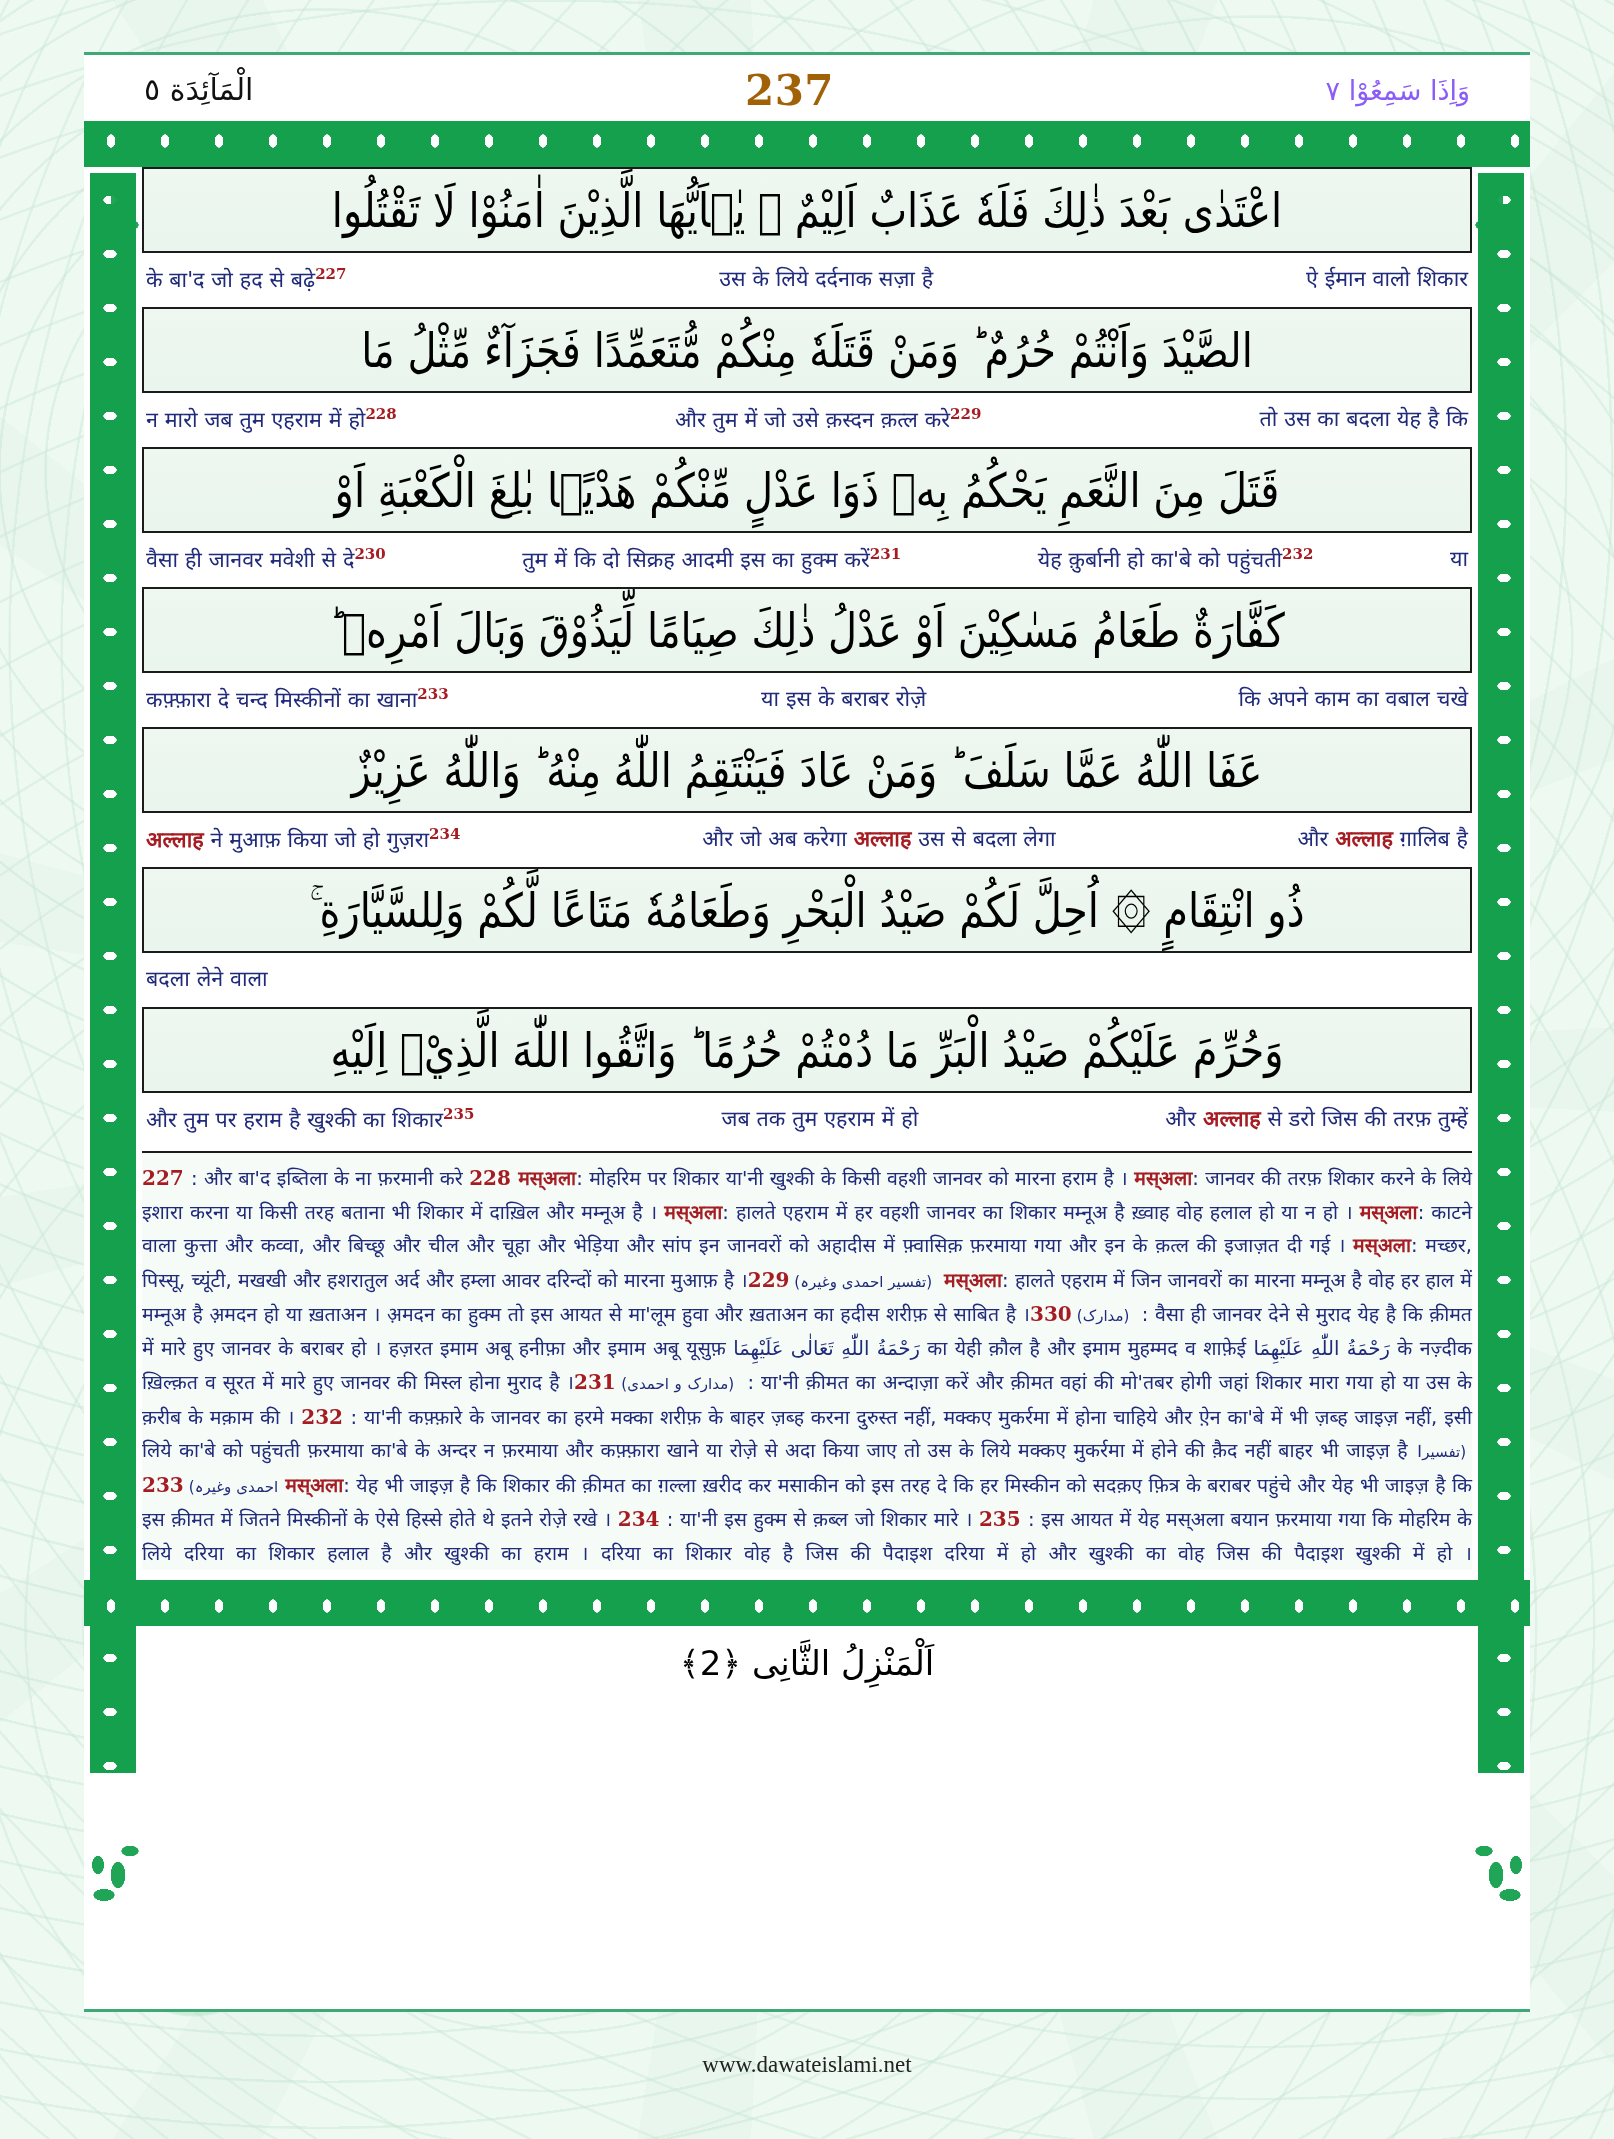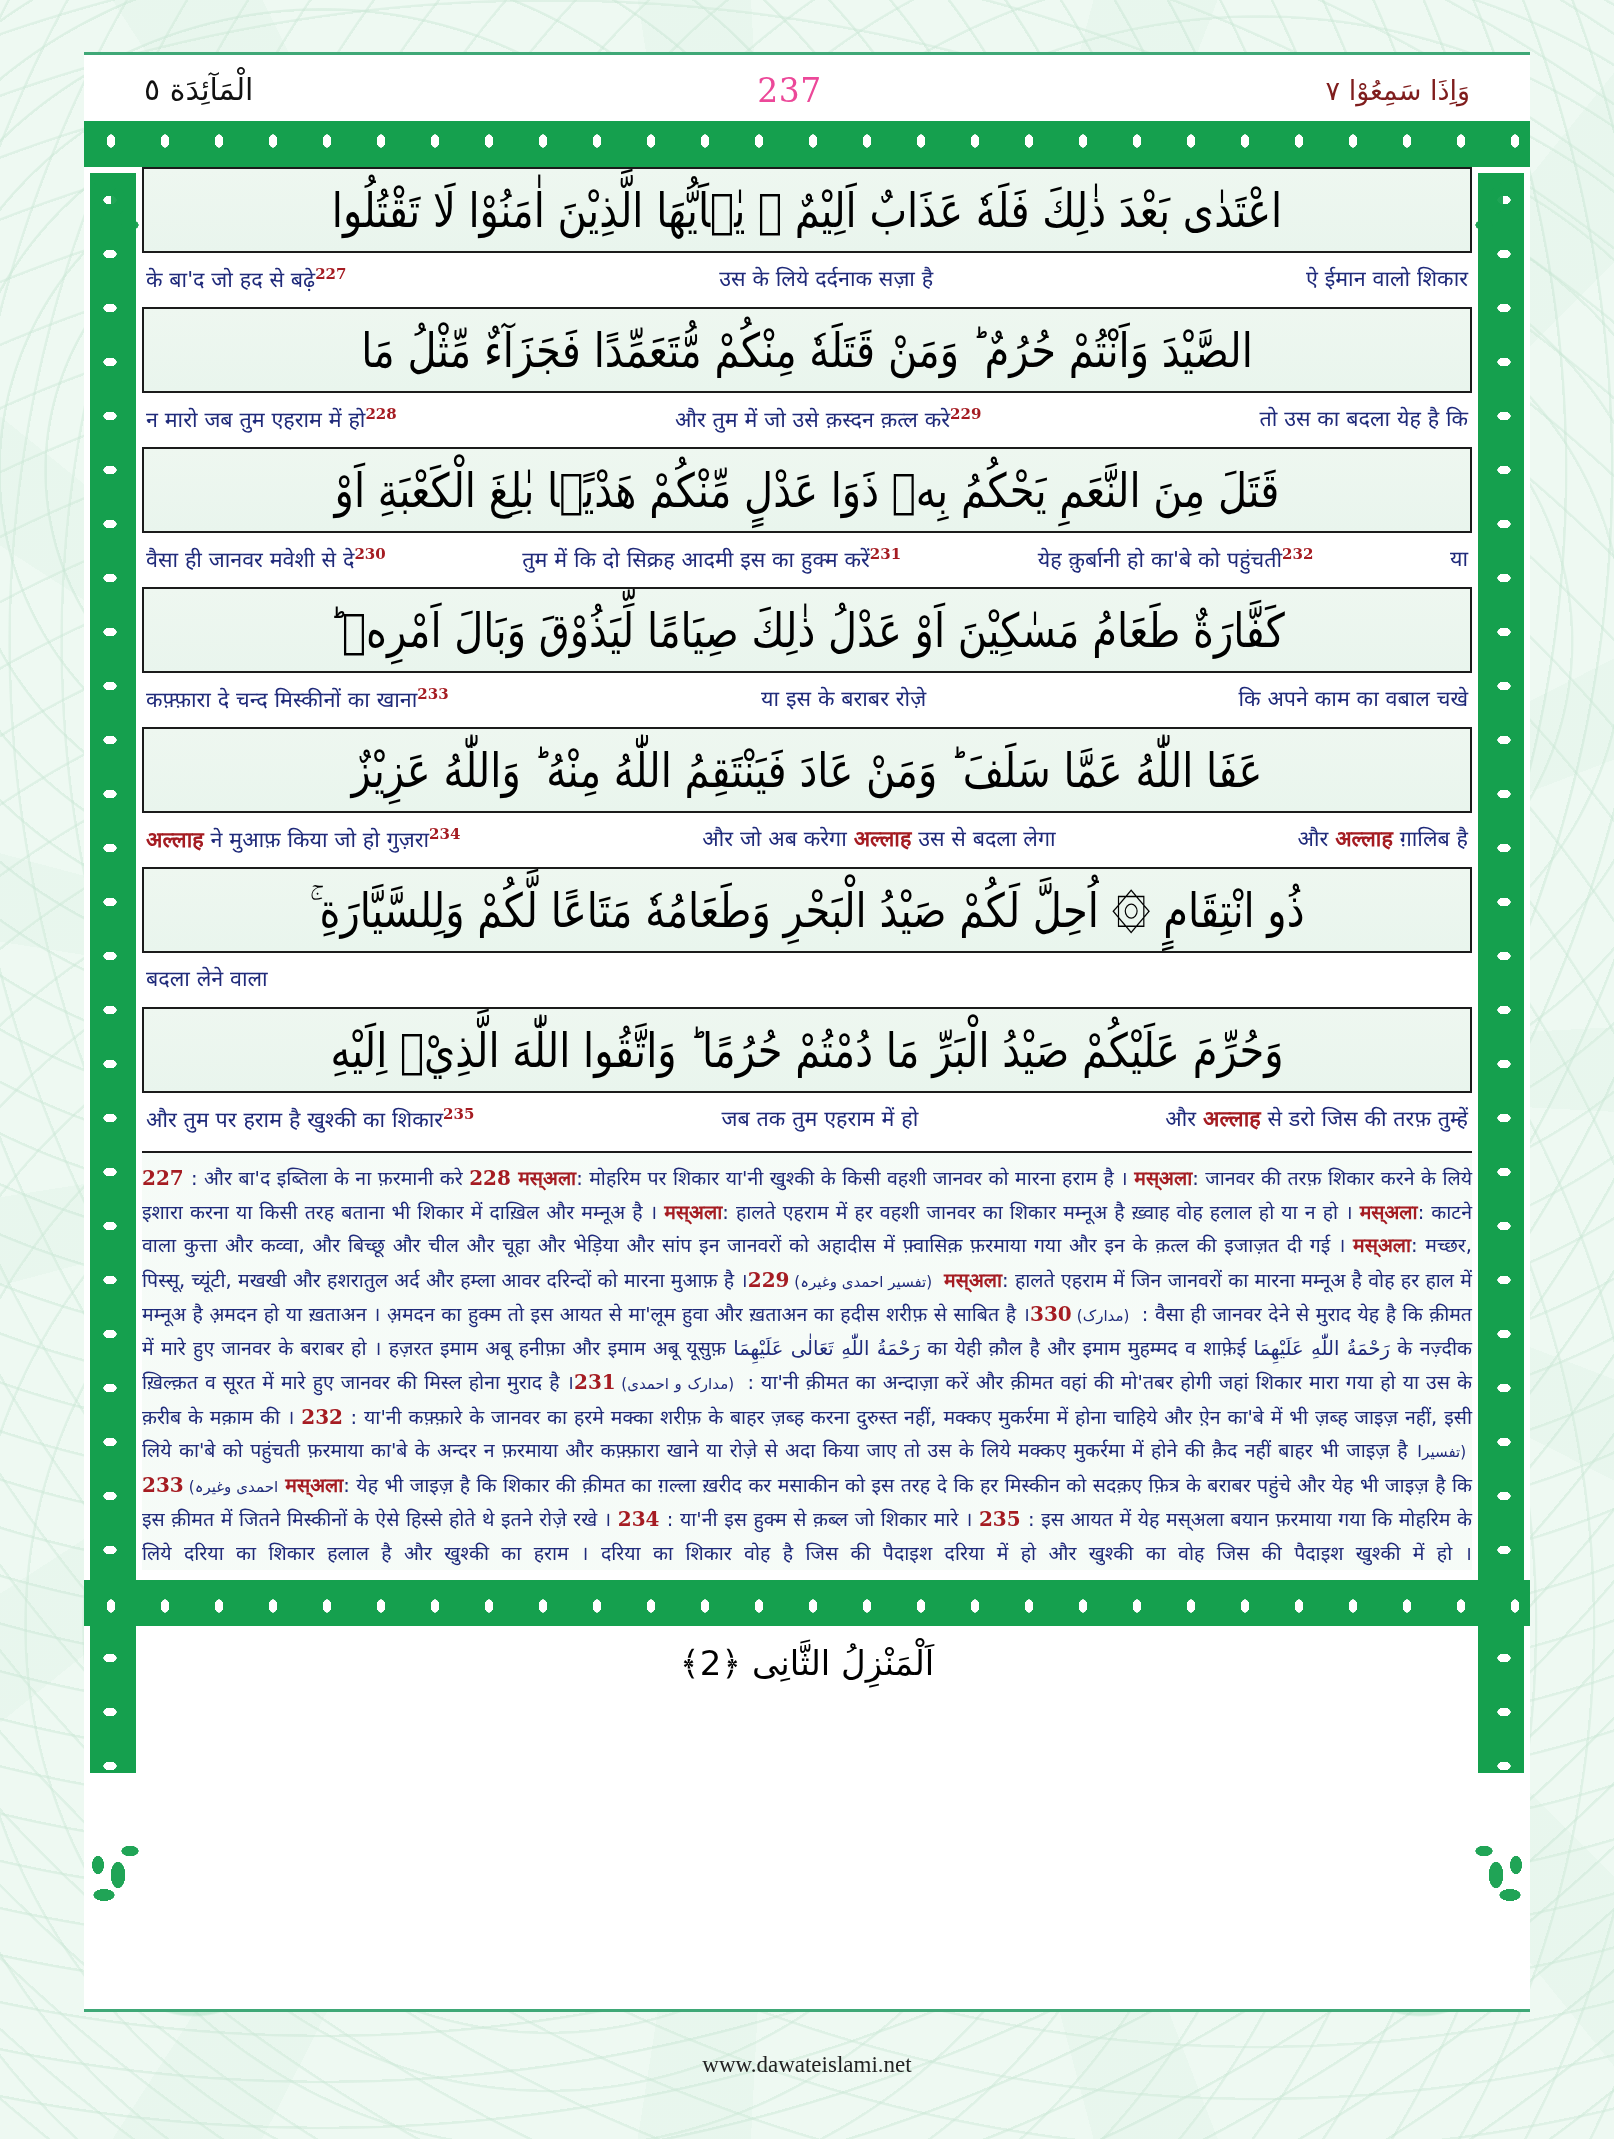--- a/index.html
+++ b/index.html
@@ -75,26 +75,26 @@
     padding: 4px 60px 0 60px;
   }
   .hdr-ar {
     font-family: "DejaVu Sans", sans-serif;
     font-size: 30px;
     color: #111;
     direction: rtl;
     line-height: 1;
     white-space: nowrap;
   }
-  .hdr-ar.red { color: #7f1d1d; font-size: 27px; }
+  .hdr-ar.red { color: #8b5cf6; font-size: 27px; }
   #page-number {
     font-family: "DejaVu Serif", serif;
-    font-size: 33px;
-    font-weight: 400;
-    color: #ec4899;
+    font-size: 42px;
+    font-weight: 700;
+    color: #a16207;
     letter-spacing: .5px;
   }
 
   
   .ornament-band {
     height: 46px;
     position: relative;
     overflow: hidden;
   }
   .ornament-band .strip {

